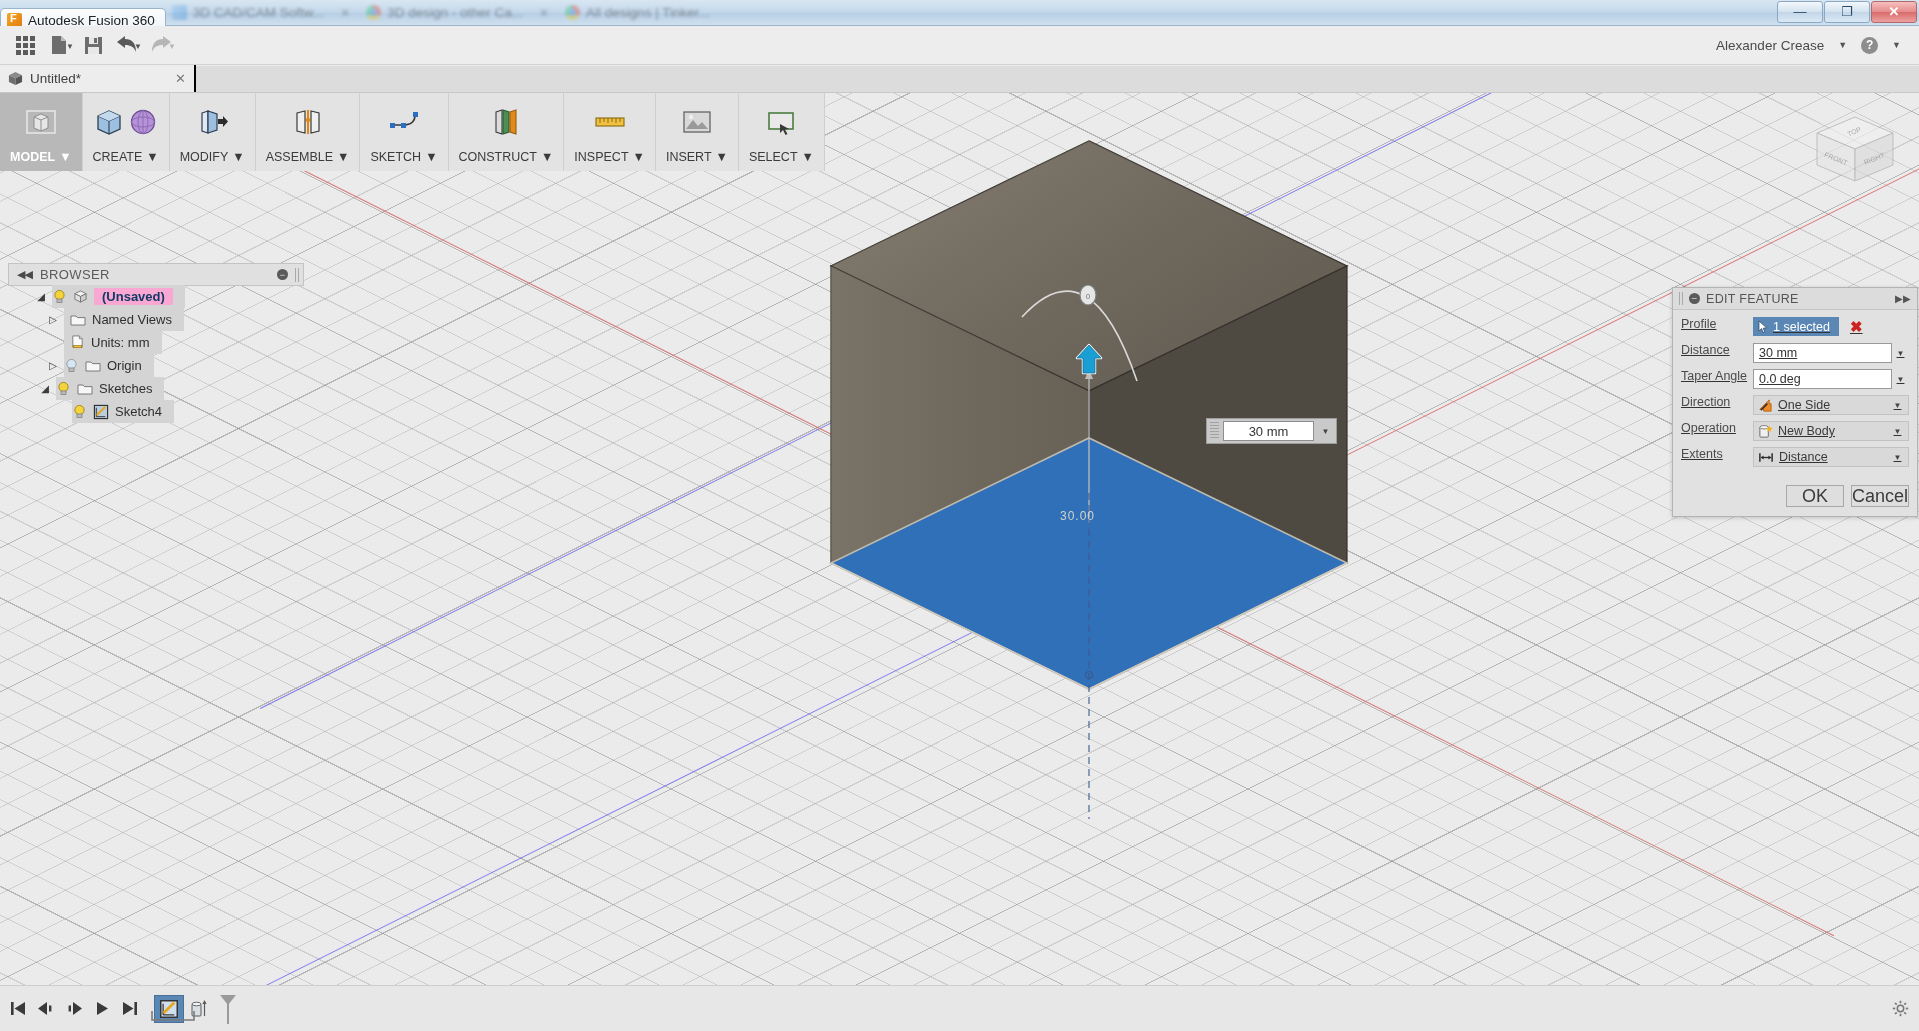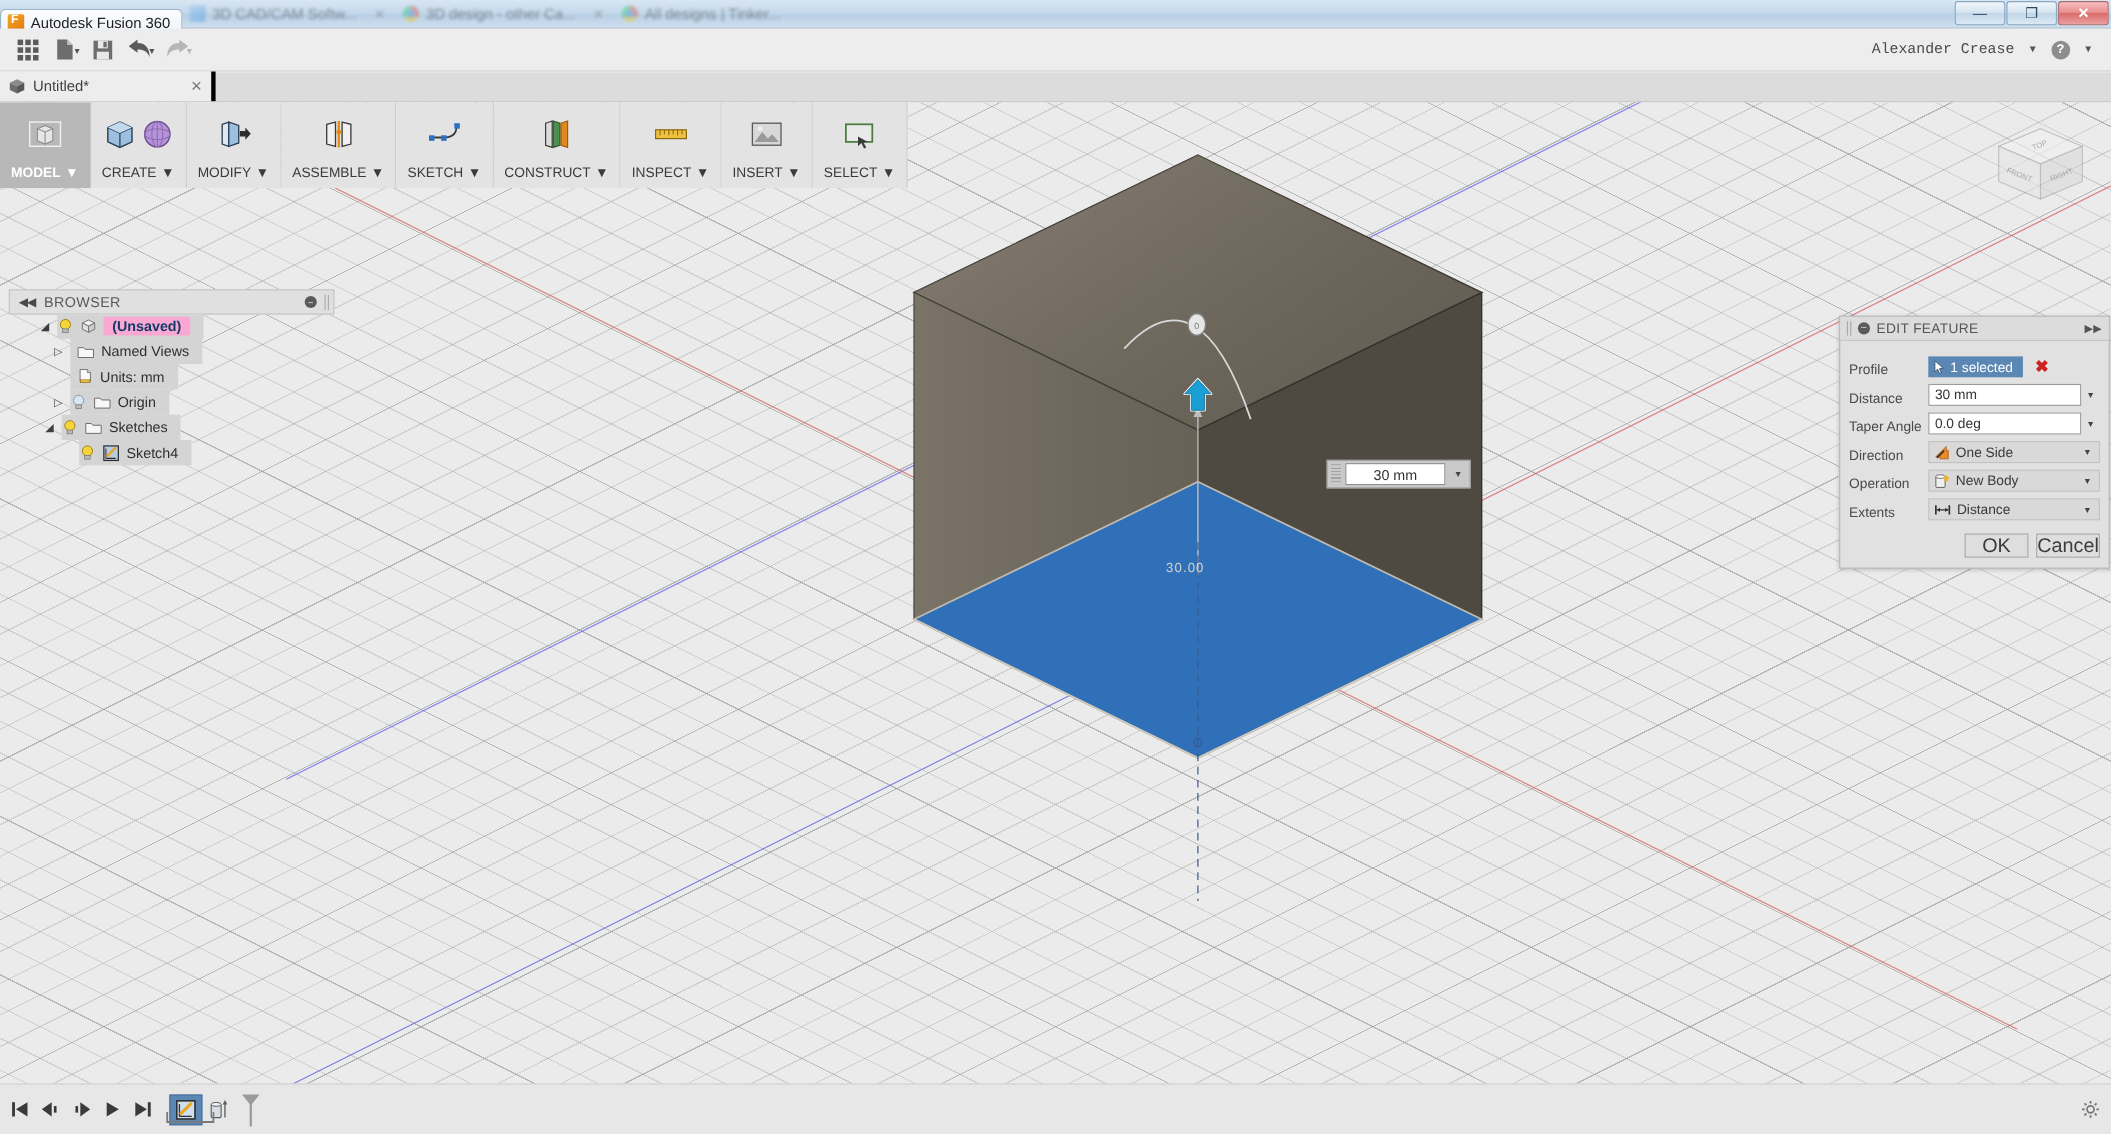--- a/index.html
+++ b/index.html
@@ -59,34 +59,34 @@
     position:absolute; left:0; top:26px; width:1919px; height:39px;
     background:#ededed; border-bottom:1px solid #d2d2d2;
     display:flex; align-items:center; padding:0 8px;
   }
   .qa{ width:34px; height:30px; display:flex; align-items:center; justify-content:center;
        position:relative; }
   .qa .car{ position:absolute; right:2px; bottom:9px; font-size:8px; color:#555;}
   .grid9{ display:grid; grid-template-columns:repeat(3,5px); grid-template-rows:repeat(3,5px);
       gap:2px;}
   .grid9 i{ background:#5c5c5c; display:block; }
-  .appbar-right{ margin-left:auto; display:flex; align-items:center; gap:14px; padding-right:10px;font-family:Liberation Mono, monospace;}
+  .appbar-right{ margin-left:auto; display:flex; align-items:center; gap:14px; padding-right:10px;}
   .userlbl{ font-size:13.5px; color:#4a4a4a; }
   .caret{ font-size:9px; color:#555; }
   .helpdot{ width:17px;height:17px;border-radius:50%;background:#8d8d8d;color:#fff;
      font-size:12px; display:flex;align-items:center;justify-content:center; font-weight:bold;}
 
   
   .doctabs{
     position:absolute; left:0; top:66px; width:1919px; height:27px;
     background:#dcdcdc; border-bottom:1px solid #c8c8c8; display:flex; align-items:flex-end;
   }
   .doctab{
     height:27px; min-width:196px; background:#ededed;
-    border-right:4px solid #000000;
+    border-right:2px solid #000000;
     display:flex; align-items:center; gap:7px; padding:0 8px;
   }
   .doctab .cubeico{ width:15px;height:15px; flex:none;}
   .doctab .nm{ font-size:13.5px; color:#3f3f3f; flex:1;}
   .doctab .cl{ color:#7a7a7a; font-size:13px;}
 
   
   .viewport{
     position:absolute; left:0; top:93px; width:1919px; height:938px;
     background:#ebebeb; overflow:hidden;
@@ -156,21 +156,21 @@
     height:22px; display:flex; align-items:center; gap:6px; padding:0 6px;
     background:#dcdcdc; border-bottom:1px solid #c6c6c6;
     font-size:12.5px; color:#555; letter-spacing:.3px;
   }
   .dlg-hdr .gp{ width:4px;height:13px;border-left:1px solid #a9a9a9;border-right:1px solid #a9a9a9;}
   .dlg-hdr .minus{ width:11px;height:11px;border-radius:50%;background:#5a5a5a;color:#dcdcdc;
      font-size:10px;display:flex;align-items:center;justify-content:center;line-height:1;}
   .dlg-hdr .ttl{ flex:1; }
   .dlg-hdr .pin{ color:#555; font-size:10px;}
   .dlg-body{ padding:7px 8px 4px 8px; }
-  .frow{ display:flex; align-items:flex-end; height:26px; }
+  .frow{ display:flex; align-items:flex-start; height:26px;text-decoration:underline; }
   .flab{ width:72px; font-size:12.5px; color:#4a4a4a; }
   .fval{ flex:1; display:flex; align-items:center; }
   .btn-sel{
     background:#5b87b5; color:#ffffff; font-size:12.5px; height:19px;
     display:flex; align-items:center; gap:5px; padding:0 9px 0 5px;
   }
   .cursor-ico{ width:10px;height:12px;}
   .xclear{ color:#c22; font-weight:bold; font-size:15px; margin-left:11px; line-height:1;}
   .txtfield{
     flex:1; height:20px; background:#fff; border:1px solid #9a9a9a;

